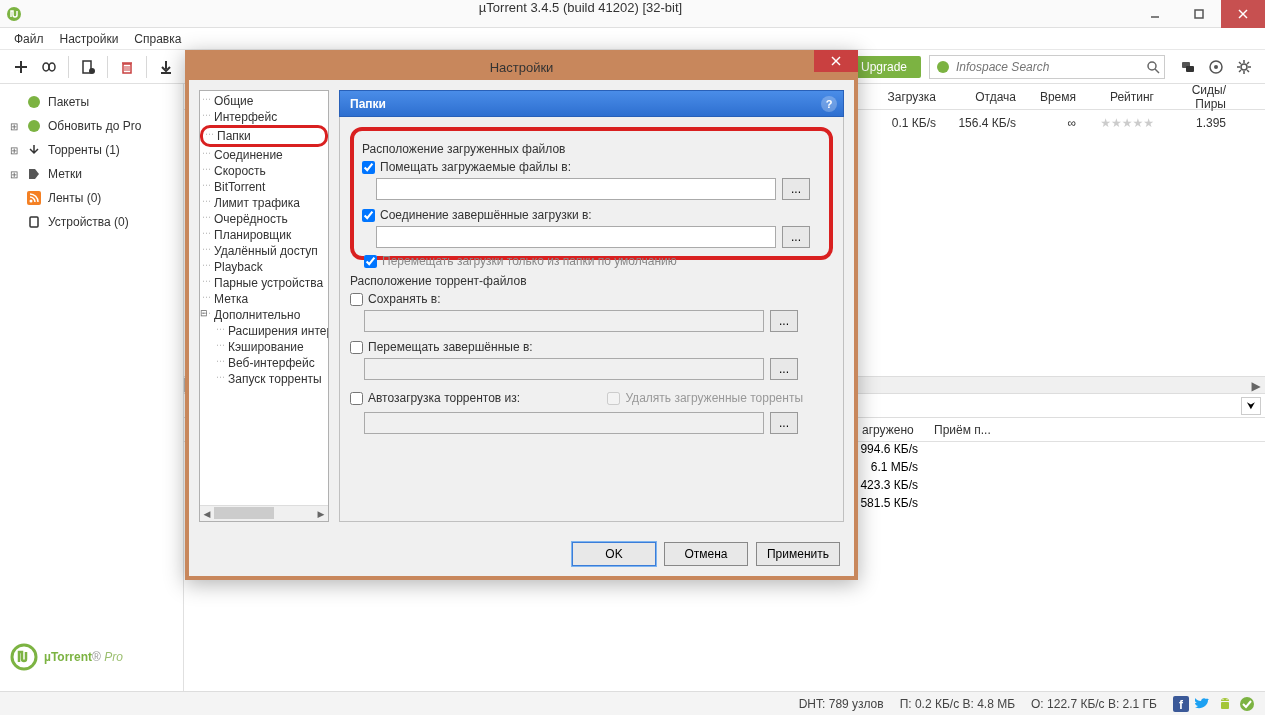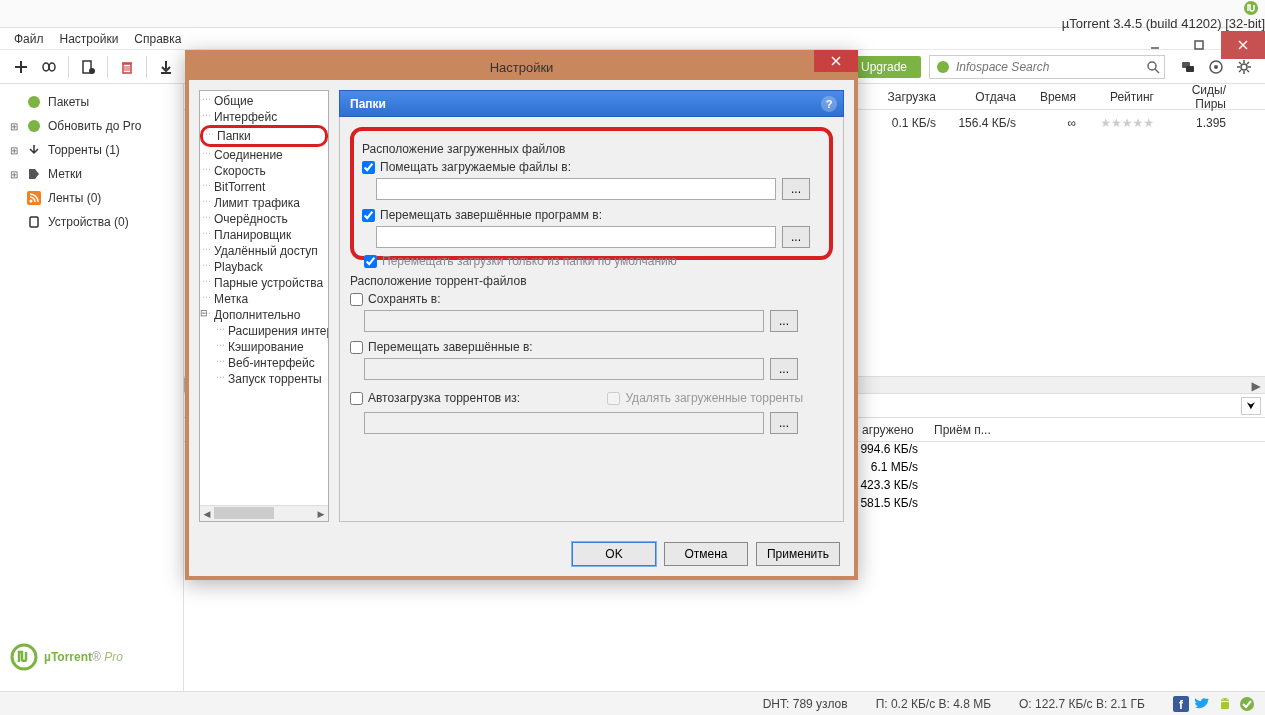--- a/index.html
+++ b/index.html
@@ -1,19 +1,19 @@
 <!DOCTYPE html>
 <html><head>
 <meta charset="utf-8">
 <style>
 * { margin: 0; padding: 0; box-sizing: border-box; font-family: "Segoe UI", Tahoma, sans-serif; font-size: 12px; }
 body { background: #fff; width: 1265px; height: 715px; overflow: hidden; position: relative; }
 
 
-.titlebar { height: 28px; background: #fafafa; display: flex; align-items: flex-end; border-bottom: 1px solid #e0e0e0; flex-direction: column; }
+.titlebar { height: 28px; background: #fafafa; display: flex; align-items: flex-start; border-bottom: 1px solid #e0e0e0; }
 .titlebar .app-icon { width: 28px; height: 28px; display: flex; align-items: center; justify-content: center; }
 .titlebar .title { flex: 1; text-align: center; color: #333; font-size: 13px; }
 .titlebar .win-controls { display: flex; }
 .titlebar .win-btn { width: 44px; height: 28px; display: flex; align-items: center; justify-content: center; color: #555; }
 .titlebar .win-btn.close { background: #c75050; color: #fff; }
 
 
 .menubar { height: 22px; display: flex; align-items: center; padding: 0 6px; background: #fff; border-bottom: 1px solid #e8e8e8; color: #333; }
 .menubar span { padding: 2px 8px; cursor: default; }
 
@@ -58,21 +58,21 @@
 
 .detail-header { display: flex; height: 24px; align-items: center; padding-left: 670px; border-bottom: 1px solid #e0e0e0; }
 .detail-header .dcol { padding: 0 8px; color: #333; }
 .dcol.dl2 { width: 72px; }
 .dcol.rx { width: 80px; }
 .detail-rows { padding-left: 670px; }
 .detail-rows .drow { height: 18px; display: flex; }
 .detail-rows .drow .dval { width: 72px; text-align: right; padding-right: 8px; }
 
 
-.statusbar { position: absolute; bottom: 0; left: 0; right: 0; height: 24px; background: #f4f4f4; border-top: 1px solid #ddd; display: flex; align-items: center; padding: 8px 10px; gap: 28px; color: #444; }
+.statusbar { position: absolute; bottom: 0; left: 0; right: 0; height: 24px; background: #f4f4f4; border-top: 1px solid #ddd; display: flex; align-items: center; padding: 8px 10px; gap: 16px; color: #444; }
 .statusbar .st-spacer { flex: 1; }
 .statusbar .social { display: flex; gap: 6px; }
 
 
 .dialog { position: absolute; left: 185px; top: 50px; width: 673px; height: 530px; border: 4px solid #c8875c; background: #f0f0f0; box-shadow: 0 4px 20px rgba(0,0,0,0.3); }
 .dialog .dlg-titlebar { height: 26px; background: #c8875c; display: flex; align-items: center; position: relative; }
 .dialog .dlg-title { flex: 1; text-align: center; color: #333; font-size: 13px; }
 .dialog .dlg-close { width: 44px; height: 22px; background: #c94040; color: #fff; display: flex; align-items: center; justify-content: center; position: absolute; right: -4px; top: -4px; }
 .dialog .dlg-body { display: flex; height: calc(100% - 26px - 44px); padding: 10px; gap: 10px; }
 .dialog .dlg-tree { width: 130px; border: 1px solid #b0b0b0; background: #fff; overflow: hidden; position: relative; }
@@ -449,21 +449,21 @@
           <div class="chk-row">
             <input type="checkbox" checked="" style="">
             <span>Помещать загружаемые файлы в:</span>
           </div>
           <div class="path-row">
             <input type="text" style="">
             <button>...</button>
           </div>
           <div class="chk-row">
             <input type="checkbox" checked="" style="">
-            <span>Перемещать завершённые программ в:</span>
+            <span>Соединение завершённые загрузки в:</span>
           </div>
           <div class="path-row">
             <input type="text" style="">
             <button>...</button>
           </div>
         </div>
         <div class="chk-row" style="margin-left:14px; margin-top:-6px">
           <input type="checkbox" checked="" style="">
           <span style="color:#888">Перемещать загрузки только из папки по умолчанию</span>
         </div>

